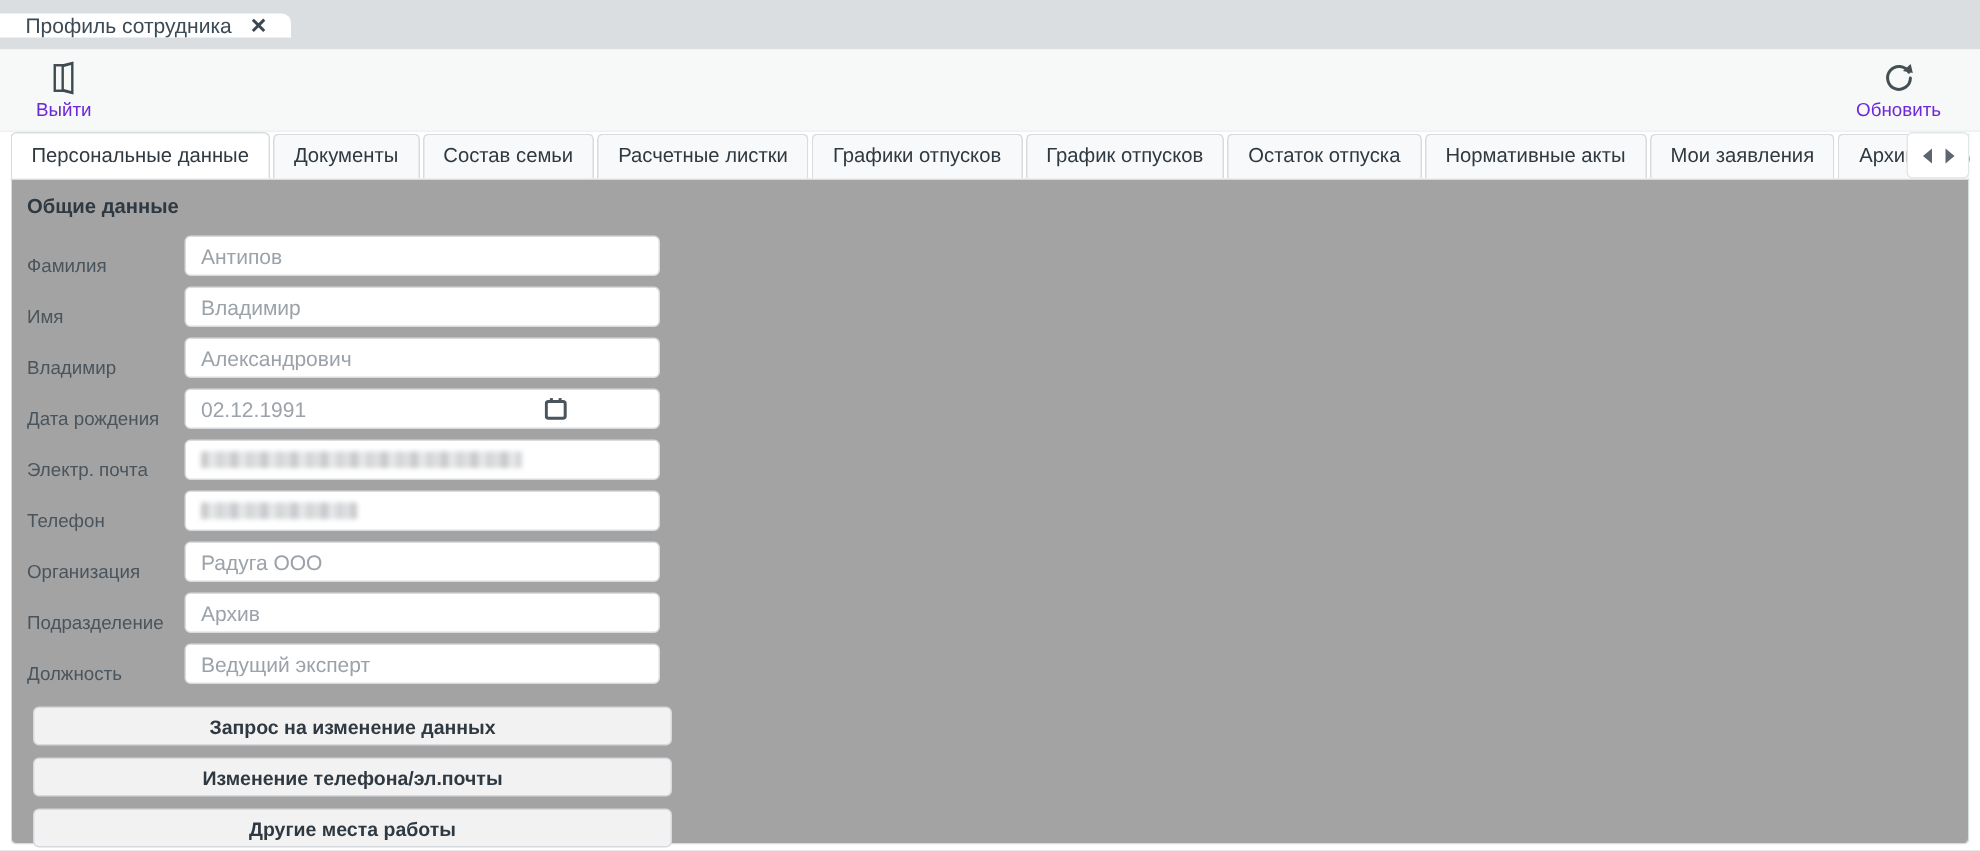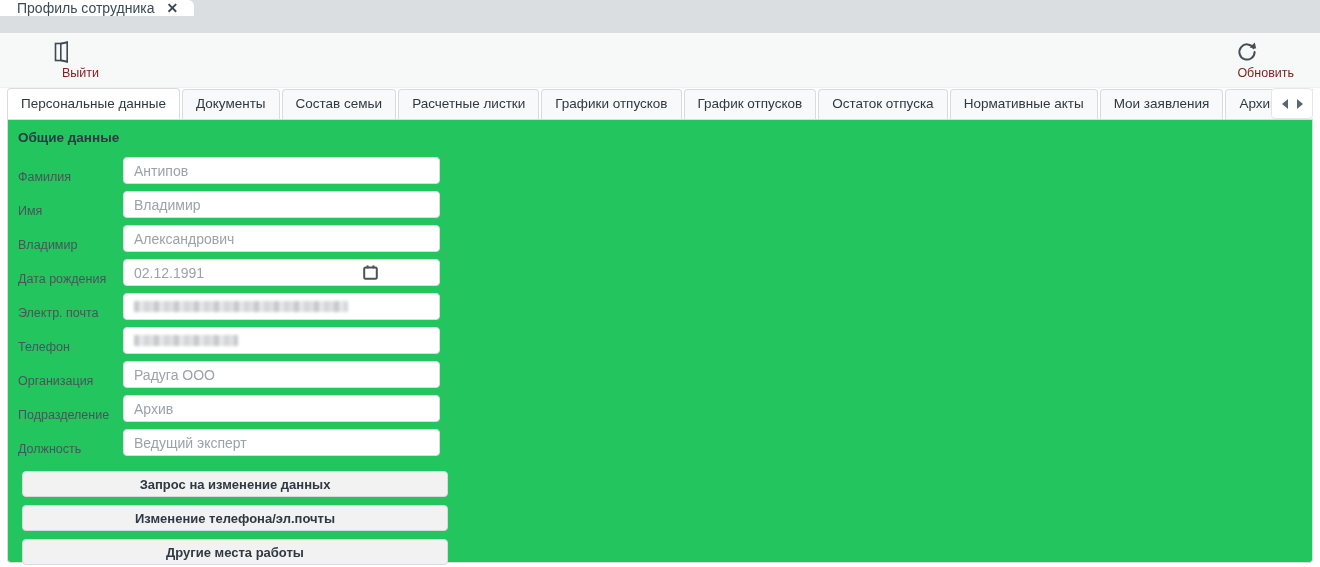--- a/index.html
+++ b/index.html
@@ -1,35 +1,35 @@
 <!DOCTYPE html>
 <html><head>
 <meta charset="utf-8">
 <style>
   * { margin: 0; padding: 0; box-sizing: border-box; }
   html, body { width: 1320px; height: 567px; background: #fff; overflow: hidden; }
   body { font-family: "Liberation Sans", sans-serif; color: #2f3941; }
 
   
-  .titlebar { height: 33px; background: #dbdee1; display: flex; align-items: flex-start; }
+  .titlebar { height: 33px; background: #dbdee1; display: flex; align-items: center; }
   .doc-tab {
     background: #fff; display: flex; align-items: center; gap: 12px;
     padding: 0 16px 0 17px; border-radius: 0 6px 0 0; cursor: default;
   }
   .doc-tab-label { font-size: 14px; color: #3b4a54; white-space: nowrap; }
   .doc-tab-close { font-size: 14px; font-weight: 700; color: #3c4752; cursor: pointer; line-height: 1; }
 
   
   .toolbar {
     height: 55px; background: #f7f8f8; border-bottom: 1px solid #eef0f1;
     display: flex; justify-content: space-between; align-items: center; padding: 0 26px 0 24px;
   }
   .tool-btn { display: flex; flex-direction: column; align-items: center; gap: 2px; cursor: pointer; }
   .tool-btn .glyph { height: 24px; display: flex; align-items: flex-end; justify-content: center; }
-  .tool-btn .lbl { font-size: 12.5px; color: #7f1d1d; margin-left: 38px; }
+  .tool-btn .lbl { font-size: 12.5px; color: #6d28d9; }
 
   
   .tabs {
     margin: 0 7px; display: flex; gap: 2px; height: 32px;
     border-bottom: 1px solid #d8dcde; position: relative; overflow: hidden;
   }
   .tab {
     flex: 0 0 auto; padding: 0 13px; line-height: 28px; font-size: 13.5px; color: #2f3941;
     background: #f8f9fa; border: 1px solid #d8dcde; border-bottom: none;
     border-radius: 4px 4px 0 0; white-space: nowrap; cursor: pointer; margin-bottom: 0;
@@ -40,21 +40,21 @@
     position: absolute; right: 0; top: 0; height: 31px; width: 42px; z-index: 3;
     background: #fff; border: 1px solid #e4e7e9; border-radius: 4px;
     display: flex; align-items: center; justify-content: center; gap: 9px;
   }
   .arr { width: 0; height: 0; border-top: 5px solid transparent; border-bottom: 5px solid transparent; cursor: pointer; }
   .arr-left  { border-right: 6px solid #5c6670; }
   .arr-right { border-left: 6px solid #5c6670; }
 
   
   .panel {
-    margin: 0 7px; height: 443px; background: #22c55e;
+    margin: 0 7px; height: 443px; background: #a3a3a3;
     border: 1px solid #d8dcde; border-top: none; border-radius: 0 0 4px 4px;
     padding: 8px 0 0 10px;
   }
   .section-title { font-size: 13.5px; font-weight: 700; color: #2f3941; margin: 2px 0 12px; }
 
   .form-row { display: flex; align-items: flex-end; margin-bottom: 7px; }
   .form-label { width: 105px; flex: 0 0 105px; font-size: 12.5px; color: #4a545c; }
   .input-wrap { position: relative; width: 263px; }
   .text-input {
     width: 317px; height: 27px; border: 1px solid #d8dcde; border-radius: 4px;

